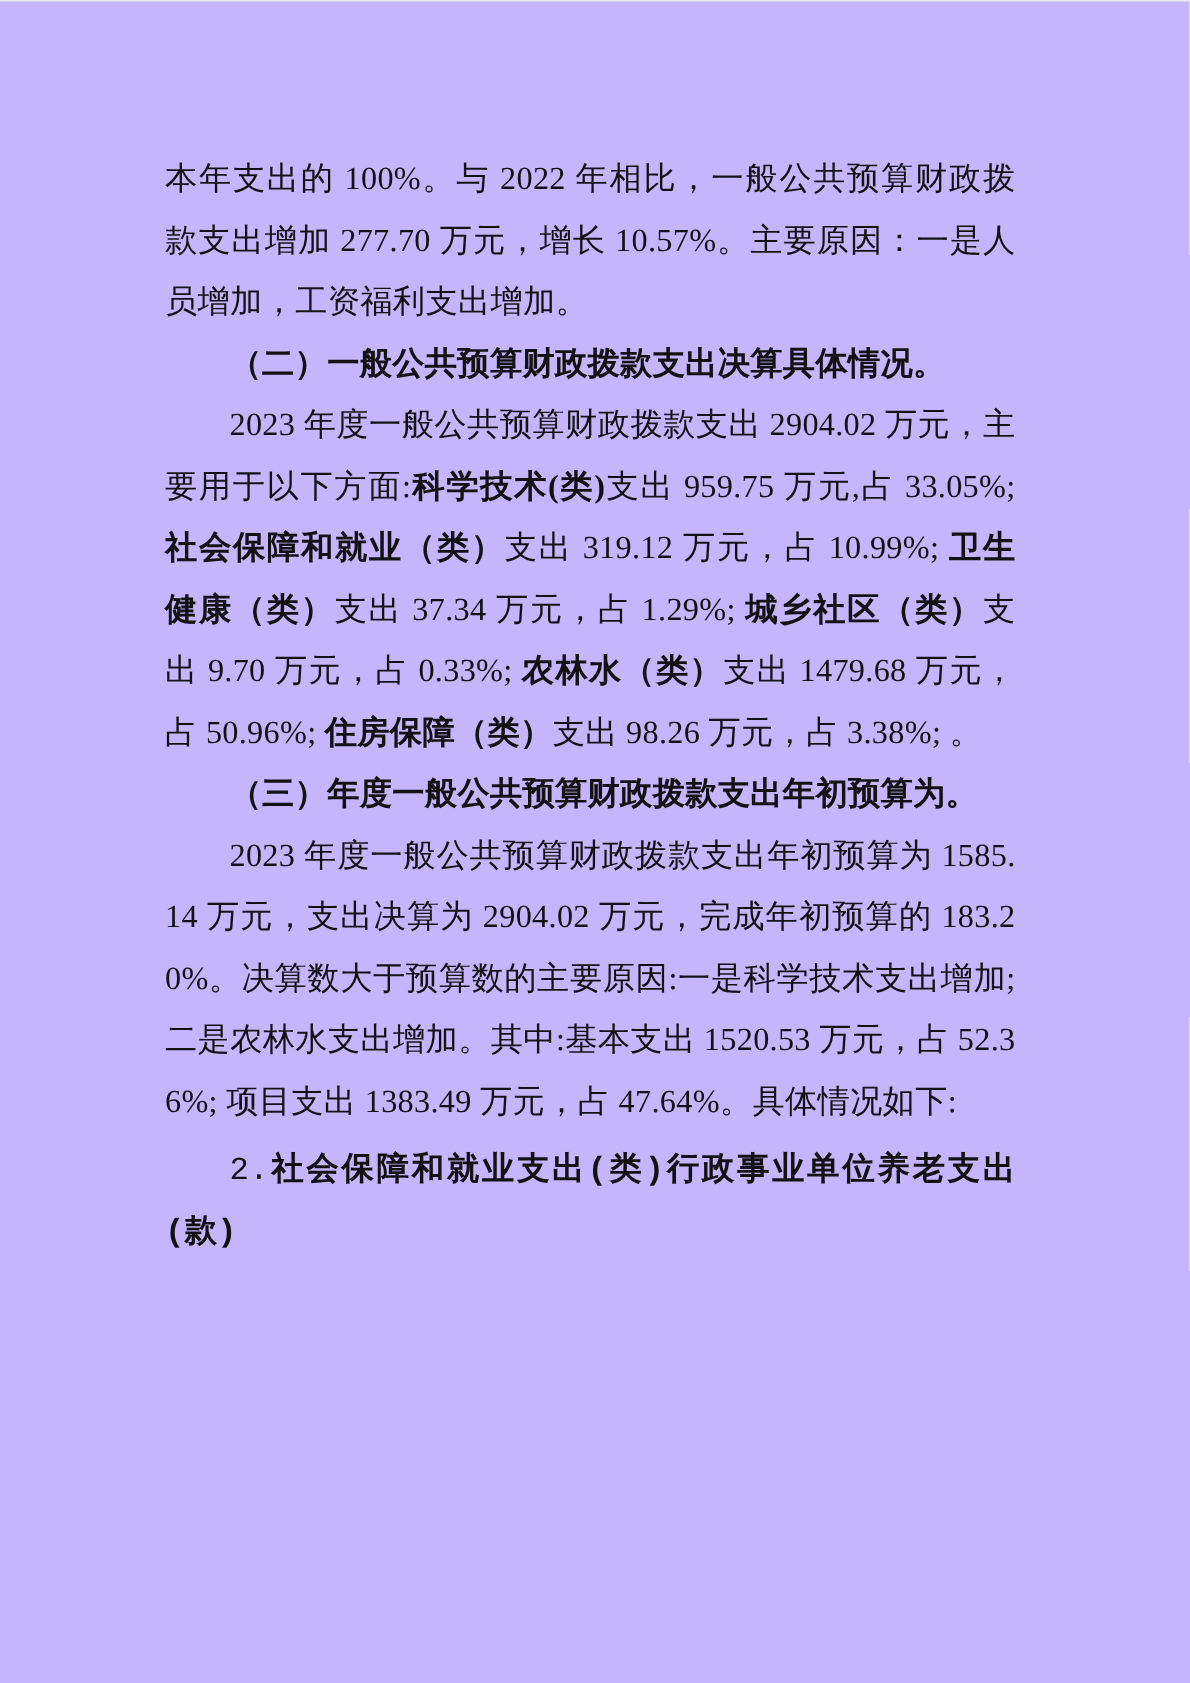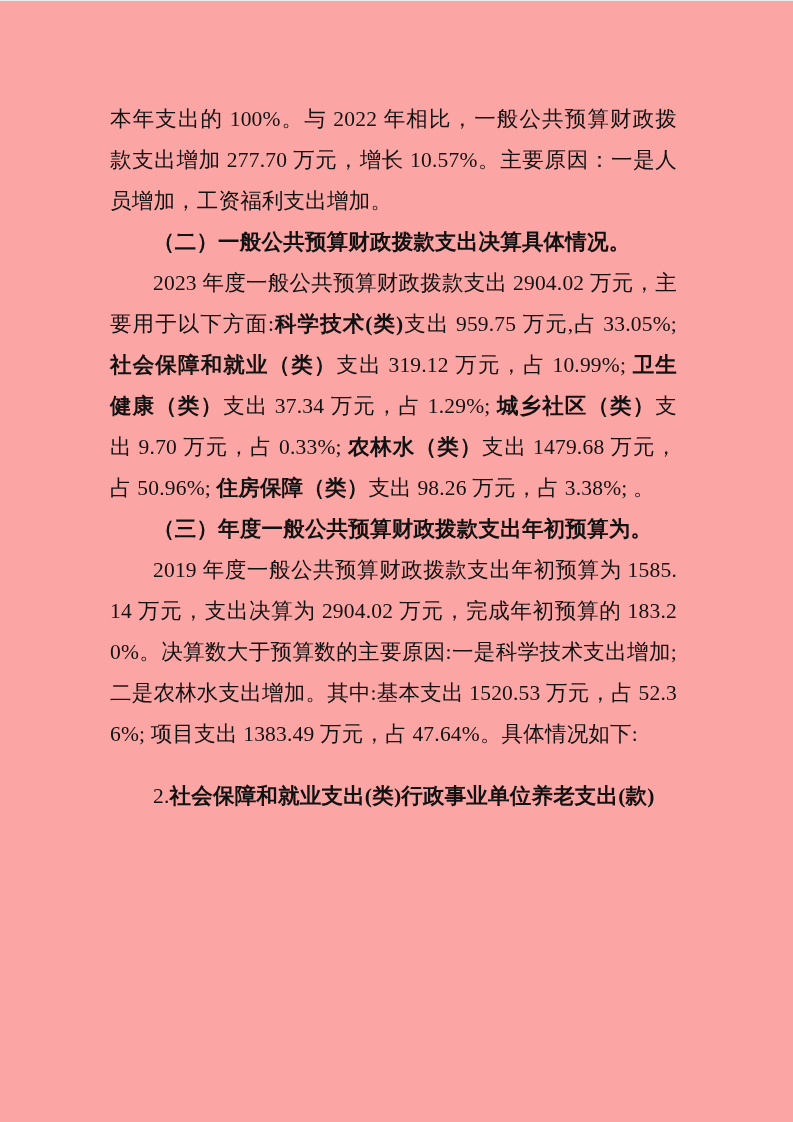--- a/index.html
+++ b/index.html
@@ -2,21 +2,21 @@
 <html><head>
 <meta charset="utf-8">
 <style>
   * { margin: 0; padding: 0; box-sizing: border-box; }
   html, body { background: #ffffff; }
   .page {
     position: relative;
     width: 793px;
     height: 1122px;
     margin: 0 auto;
-    background: #fca5a5;
+    background: #c4b5fd;
     overflow: hidden;
     font-family: "Liberation Serif", "DejaVu Serif", serif;
     color: #121212;
   }
   .page-top-edge {
     position: absolute;
     top: 0; left: 0; right: 0;
     height: 1px;
     background: #ececec;
   }
@@ -28,30 +28,30 @@
   }
   .para {
     font-size: 21.5px;
     line-height: 41px;
     text-align: justify;
     text-justify: inter-ideograph;
     letter-spacing: 0.2px;
     word-break: break-all;
   }
   .para.indent { text-indent: 2em; }
-  .para.gap { margin-top: 21px; }
+  .para.gap { margin-top: 6px; font-family: Liberation Mono, monospace; }
   .run { font-weight: normal; }
   .run.b { font-weight: bold; }
 </style>
 </head>
 <body>
 
 <div class="page">
   <div class="page-top-edge"></div>
   <div class="text-block">
       <p class="para"><span class="run">本年支出的 100%。与 2022 年相比，一般公共预算财政拨款支出增加 277.70 万元，增长 10.57%。主要原因：一是人员增加，工资福利支出增加。</span></p>
       <p class="para indent"><span class="run b">（二）一般公共预算财政拨款支出决算具体情况。</span></p>
       <p class="para indent"><span class="run">2023 年度一般公共预算财政拨款支出 2904.02 万元，主要用于以下方面:</span><span class="run b">科学技术(类)</span><span class="run">支出 959.75 万元,占 33.05%; </span><span class="run b">社会保障和就业（类）</span><span class="run">支出 319.12 万元，占 10.99%; </span><span class="run b">卫生健康（类）</span><span class="run">支出 37.34 万元，占 1.29%; </span><span class="run b">城乡社区（类）</span><span class="run">支出 9.70 万元，占 0.33%; </span><span class="run b">农林水（类）</span><span class="run">支出 1479.68 万元，占 50.96%; </span><span class="run b">住房保障（类）</span><span class="run">支出 98.26 万元，占 3.38%; 。</span></p>
       <p class="para indent"><span class="run b">（三）年度一般公共预算财政拨款支出年初预算为。</span></p>
-      <p class="para indent"><span class="run">2019 年度一般公共预算财政拨款支出年初预算为 1585.14 万元，支出决算为 2904.02 万元，完成年初预算的 183.20%。决算数大于预算数的主要原因:一是科学技术支出增加; 二是农林水支出增加。其中:基本支出 1520.53 万元，占 52.36%; 项目支出 1383.49 万元，占 47.64%。具体情况如下:</span></p>
+      <p class="para indent"><span class="run">2023 年度一般公共预算财政拨款支出年初预算为 1585.14 万元，支出决算为 2904.02 万元，完成年初预算的 183.20%。决算数大于预算数的主要原因:一是科学技术支出增加; 二是农林水支出增加。其中:基本支出 1520.53 万元，占 52.36%; 项目支出 1383.49 万元，占 47.64%。具体情况如下:</span></p>
       <p class="para indent gap"><span class="run">2.</span><span class="run b">社会保障和就业支出(类)行政事业单位养老支出(款)</span></p>
     </div>
 </div>
 
 </body></html>

